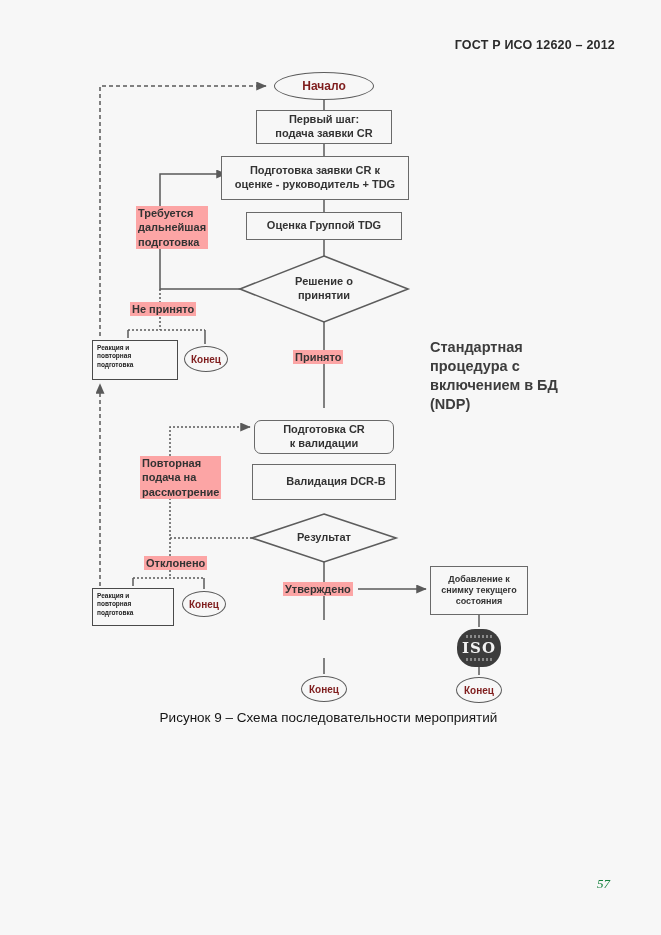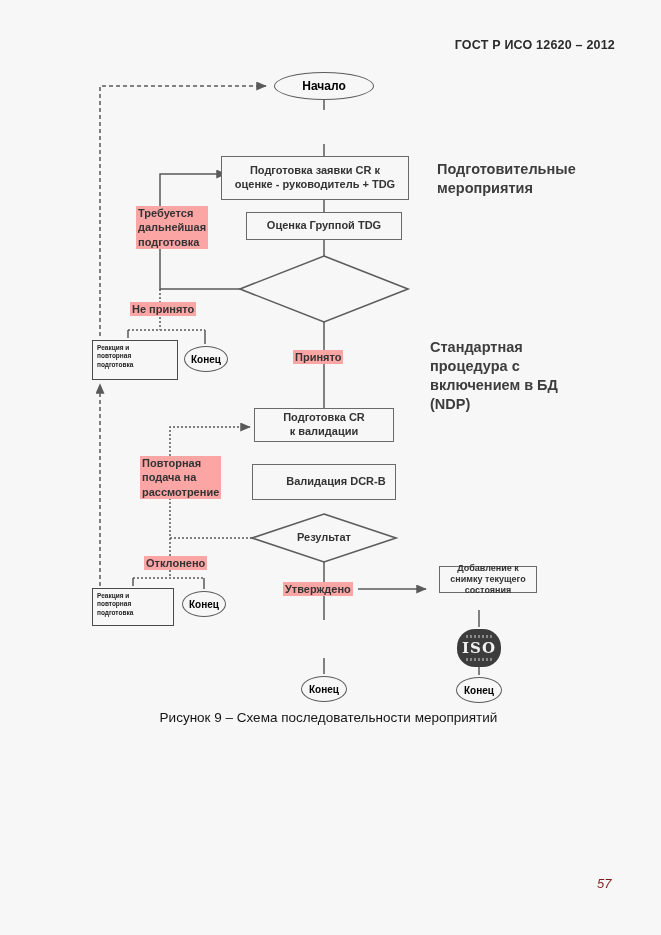--- a/index.html
+++ b/index.html
@@ -6,34 +6,34 @@
   #page{position:relative;width:661px;height:935px;background:#f7f7f7;overflow:hidden;
         font-family:"Liberation Sans",sans-serif;color:#2e2e2e;}
   svg.wires{position:absolute;left:0;top:0;width:661px;height:935px;}
   .abs{position:absolute;box-sizing:border-box;}
   .ml{white-space:pre-line;}
   .hdr{font-weight:700;font-size:12.5px;color:#2b2b2b;letter-spacing:.2px;}
   .box{border:1.6px solid #6a6a6a;background:#f7f7f7;display:flex;align-items:center;justify-content:center;
        text-align:center;font-weight:700;font-size:11px;line-height:1.25;color:#333;}
   .box.thick{border-width:2.5px;border-color:#414141;}
   .ellipse{border:1.8px solid #5c5c5c;border-radius:50%;background:#f7f7f7;display:flex;align-items:center;
-       justify-content:center;font-weight:700;color:#000000;}
+       justify-content:center;font-weight:700;color:#7f1d1d;}
   .ellipse.start{font-size:12px;}
   .ellipse.end{font-size:10px;}
   .tinybox{border:1.8px solid #4a4a4a;background:#f7f7f7;font-size:6.5px;line-height:1.3;
        padding:3px 4px;color:#222;font-weight:700;}
   .elabel{font-weight:700;font-size:11px;color:#333;background:#fca5a5;padding:0 2px;line-height:1.3;}
   .dlabel{position:absolute;text-align:center;font-weight:700;font-size:11px;color:#333;line-height:1.25;}
   .side{font-weight:700;font-size:14.5px;color:#3d3d3d;line-height:1.3;}
   .iso{background:#3c3c3c;color:#f2f2f2;display:flex;flex-direction:column;align-items:center;
        justify-content:center;font-family:"DejaVu Serif",serif;font-weight:700;font-size:15px;letter-spacing:1px;border-radius:18px;}
   .iso .speck{width:26px;height:3px;margin:1px 0;
        background:repeating-linear-gradient(90deg,#8a8a8a 0 2px,#3c3c3c 2px 4px);}
   .caption{font-size:13.5px;color:#151515;text-align:center;}
-  .pagenum{font-family:Liberation Sans, sans-serif;font-style:italic;font-size:13px;color:#7f1d1d;}
+  .pagenum{font-family:Liberation Serif, serif;font-style:italic;font-size:13px;color:#15803d;}
 </style>
 </head>
 <body>
 
 <div id="page">
 
   <svg class="wires" viewBox="0 0 661 935">
     <defs>
       <marker id="arr" markerWidth="9" markerHeight="8" refX="6.5" refY="3" orient="auto">
         <path d="M0,0 L7,3 L0,6 z" fill="#5a5a5a"></path>
@@ -76,28 +76,32 @@
     </g>
   </svg>
 
   <div class="abs hdr" style="top:38px;right:46px;">ГОСТ Р ИСО 12620 – 2012</div>
   <div class="abs pagenum" style="top:876px;left:597px;">57</div>
 
   <div class="abs ellipse start" style="left:274px;top:72px;width:100px;height:28px;">
     <span class="ml">Начало</span>
   </div>
 
+  <div class="abs box ml" style="left:256px;top:110px;width:136px;height:34px;">Первый шаг:
+подача заявки CR</div>
 
   <div class="abs box ml" style="left:221px;top:156px;width:188px;height:44px;">Подготовка заявки CR к
 оценке - руководитель + TDG</div>
 
   <div class="abs box ml" style="left:246px;top:212px;width:156px;height:28px;">Оценка Группой TDG</div>
 
+  <div class="dlabel ml" style="left:264px;top:275px;width:120px;">Решение о
+принятии</div>
 
-  <div class="abs box ml" style="left:254px;top:408px;width:140px;height:34px;">Подготовка CR
+  <div class="abs box ml" style="left:254px;top:420px;width:140px;height:34px;border-radius:7px;">Подготовка CR
 к валидации</div>
 
   <div class="abs box ml" style="left:252px;top:464px;width:144px;height:36px;padding-left:24px;">Валидация DCR-B</div>
 
   <div class="dlabel ml" style="left:274px;top:531px;width:100px;">Результат</div>
 
 
   <div class="abs ellipse end" style="left:301px;top:676px;width:46px;height:26px;">
     <span>Конец</span>
   </div>
@@ -109,21 +113,21 @@
     <span>Конец</span>
   </div>
 
   <div class="abs tinybox ml" style="left:92px;top:588px;width:82px;height:38px;">Реакция и
 повторная
 подготовка</div>
   <div class="abs ellipse end" style="left:182px;top:591px;width:44px;height:26px;">
     <span>Конец</span>
   </div>
 
-  <div class="abs box ml" style="left:439px;top:566px;width:98px;height:27px;font-size:9px;">Добавление к
+  <div class="abs box ml" style="left:430px;top:566px;width:98px;height:49px;font-size:9px;">Добавление к
 снимку текущего
 состояния</div>
 
   <div class="abs iso" style="left:457px;top:629px;width:44px;height:38px;">
     <span class="speck"></span>
     <span>ISO</span>
     <span class="speck"></span>
   </div>
 
   <div class="abs ellipse end" style="left:456px;top:677px;width:46px;height:26px;">
@@ -134,22 +138,20 @@
 дальнейшая
 подготовка</div>
   <div class="abs elabel" style="left:130px;top:302px;">Не принято</div>
   <div class="abs elabel" style="left:293px;top:350px;">Принято</div>
   <div class="abs elabel ml" style="left:140px;top:456px;">Повторная
 подача на
 рассмотрение</div>
   <div class="abs elabel" style="left:144px;top:556px;">Отклонено</div>
   <div class="abs elabel" style="left:283px;top:582px;">Утверждено</div>
 
-  <div class="abs side ml" style="left:437px;top:160px;width:210px;">Подготовительные
-мероприятия</div>
   <div class="abs side ml" style="left:430px;top:338px;width:220px;">Стандартная
 процедура с
 включением в БД
 (NDP)</div>
 
   <div class="abs caption" style="left:0;right:4px;top:710px;">Рисунок 9  –  Схема последовательности мероприятий</div>
 
 </div>
 
 </body></html>

